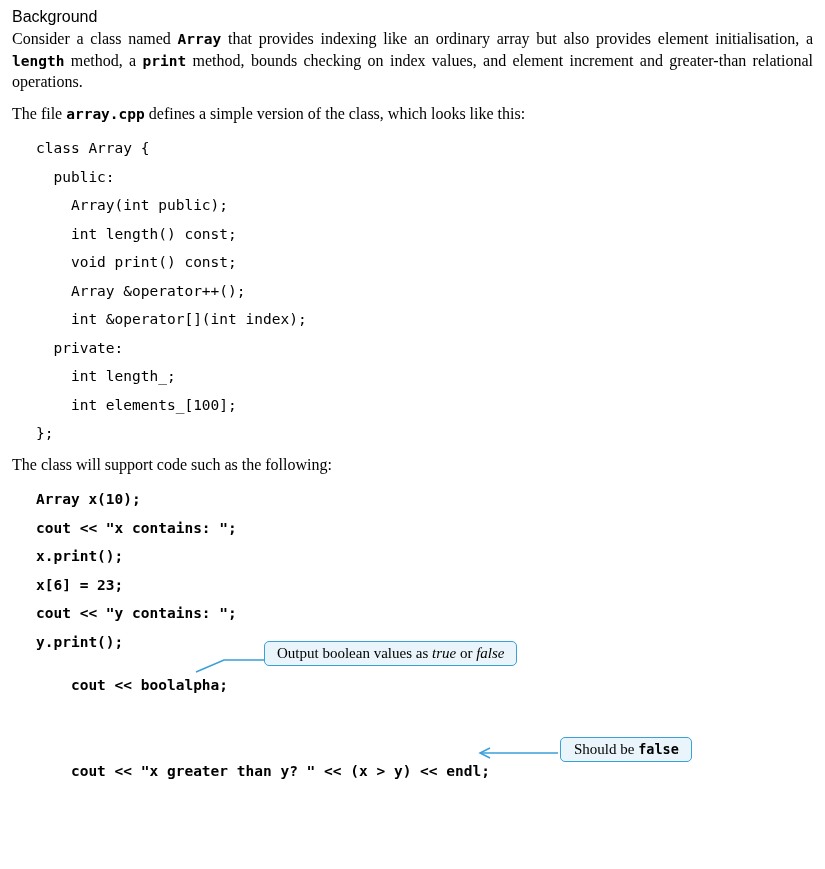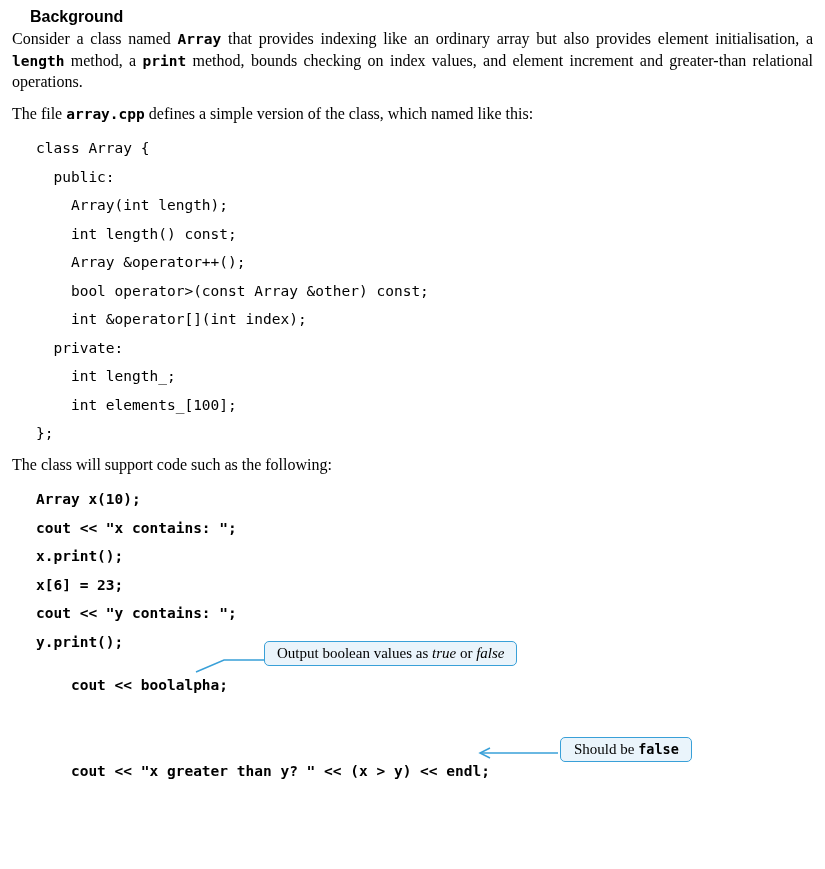--- a/index.html
+++ b/index.html
@@ -7,23 +7,23 @@
     padding: 8px 12px;
     font-family: "Times New Roman", Times, serif;
     font-size: 16px;
     color: #000;
     width: 825px;
     box-sizing: border-box;
     background: #fff;
   }
   h3 {
     font-family: Arial, Helvetica, sans-serif;
-    font-weight: bold;
+    font-weight: normal;
     font-size: 16px;
-    margin: 0 0 2px 18px;
+    margin: 0 0 2px 0;
   }
   p.para {
     margin: 2px 0 10px 0;
     text-align: justify;
     line-height: 1.35;
   }
   .mono-inline {
     font-family: "Lucida Console", Menlo, Consolas, monospace;
     font-weight: bold;
     font-size: 14.5px;
@@ -83,30 +83,30 @@
 </head>
 <body>
 
 <h3>Background</h3>
 
 <p class="para">
   <span>Consider a class named </span><span class="mono-inline">Array</span><span> that provides indexing like an ordinary array but also provides element initialisation, a </span><span class="mono-inline">length</span><span> method, a </span><span class="mono-inline">print</span><span> method, bounds checking on index values, and element increment and greater-than relational operations.</span>
 </p>
 
 <p class="para">
-  <span>The file </span><span class="mono-inline">array.cpp</span><span> defines a simple version of the class, which named like this:</span>
+  <span>The file </span><span class="mono-inline">array.cpp</span><span> defines a simple version of the class, which looks like this:</span>
 </p>
 
 <div class="code-block">
   <div class="code-line">class Array {</div>
   <div class="code-line">  public:</div>
-  <div class="code-line">    Array(int length);</div>
+  <div class="code-line">    Array(int public);</div>
   <div class="code-line">    int length() const;</div>
+  <div class="code-line">    void print() const;</div>
   <div class="code-line">    Array &amp;operator++();</div>
-  <div class="code-line">    bool operator&gt;(const Array &amp;other) const;</div>
   <div class="code-line">    int &amp;operator[](int index);</div>
   <div class="code-line">  private:</div>
   <div class="code-line">    int length_;</div>
   <div class="code-line">    int elements_[100];</div>
   <div class="code-line">};</div>
 </div>
 
 <p class="para">The class will support code such as the following:</p>
 
 <div class="example-block">

